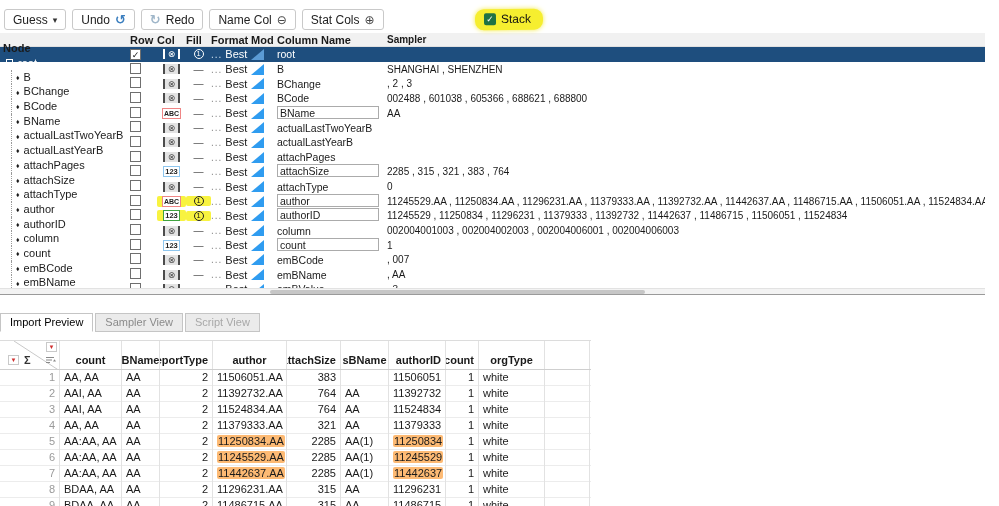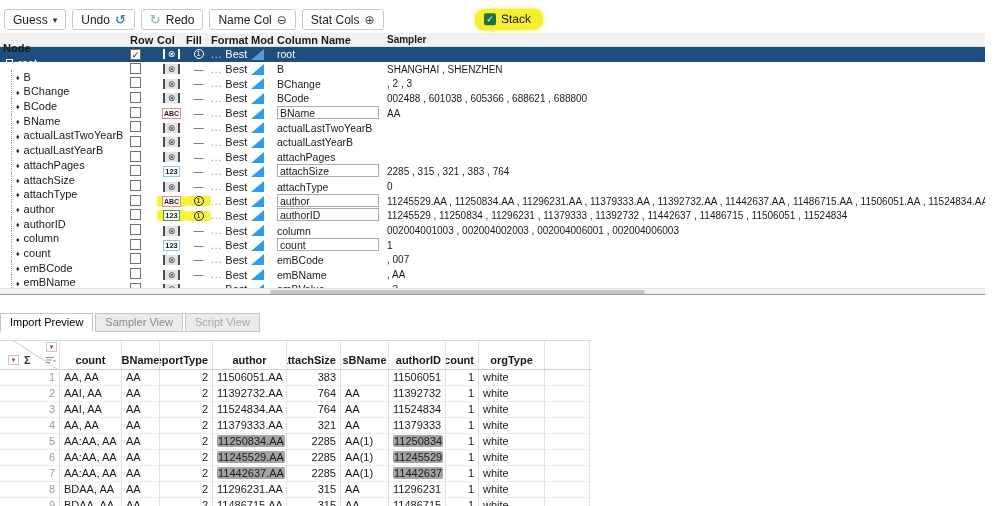--- a/index.html
+++ b/index.html
@@ -110,21 +110,21 @@
   .pc-count { width: 33px; }
   .pc-org   { width: 66px; }
   .pc-empty { width: 45px; border-right: 1px solid #e2e2e2; }
   .ralign { justify-content: flex-end; text-align: right; }
   .calign { justify-content: center; text-align: center; }
 
   .prow { display: flex; height: 16px; align-items: center; font-size: 11px;
           border-bottom: 1px solid #ececec; }
   .prow .pc { height: 16px; line-height: 15px; }
   .prow .pc-num { color: #9a9a9a; text-align: right; }
-  .hl { background: #a3a3a3; border-radius: 2px; padding: 0 1px; }
+  .hl { background: #fdba74; border-radius: 2px; padding: 0 1px; }
 
   .corner { position: relative; }
   .diag { position: absolute; left: 0; top: 0; width: 100%; height: 100%; }
   .fbox { position: absolute; width: 11px; height: 10px; border: 1px solid #c9c9c9; background: #fff;
           display: flex; align-items: center; justify-content: center; }
   .fbox span { font-size: 6px; color: #d03030; line-height: 6px; }
   .fb-tr { right: 2px; top: 1px; }
   .fb-bl { left: 8px; bottom: 4px; }
   .sort-ic { position: absolute; right: 3px; top: 13px; }
   .sigma { position: absolute; left: 24px; bottom: 3px; font-size: 11px; font-weight: bold; color: #333; }

